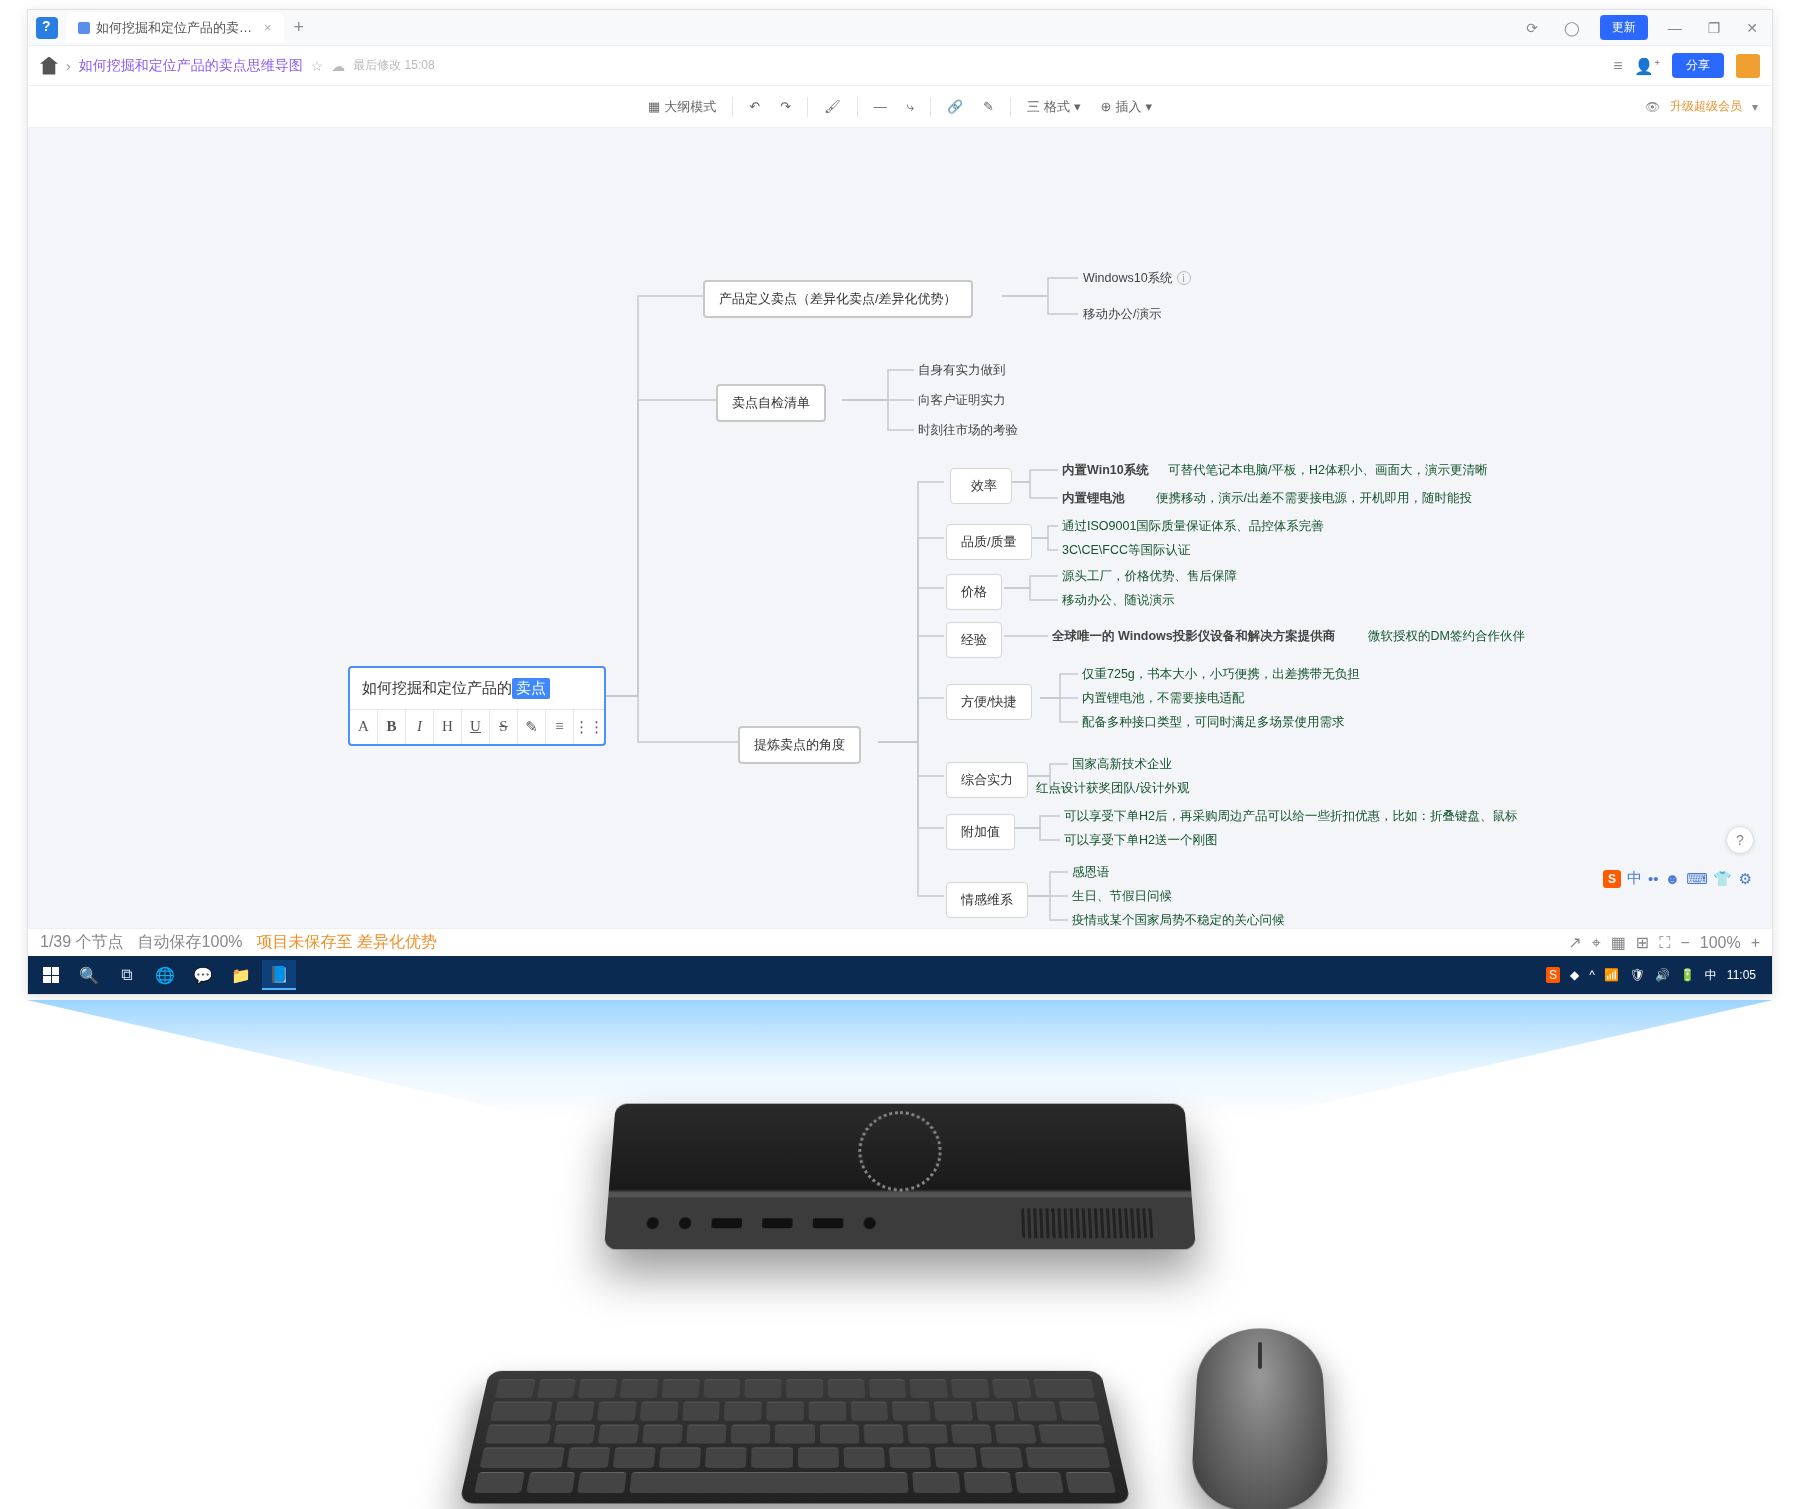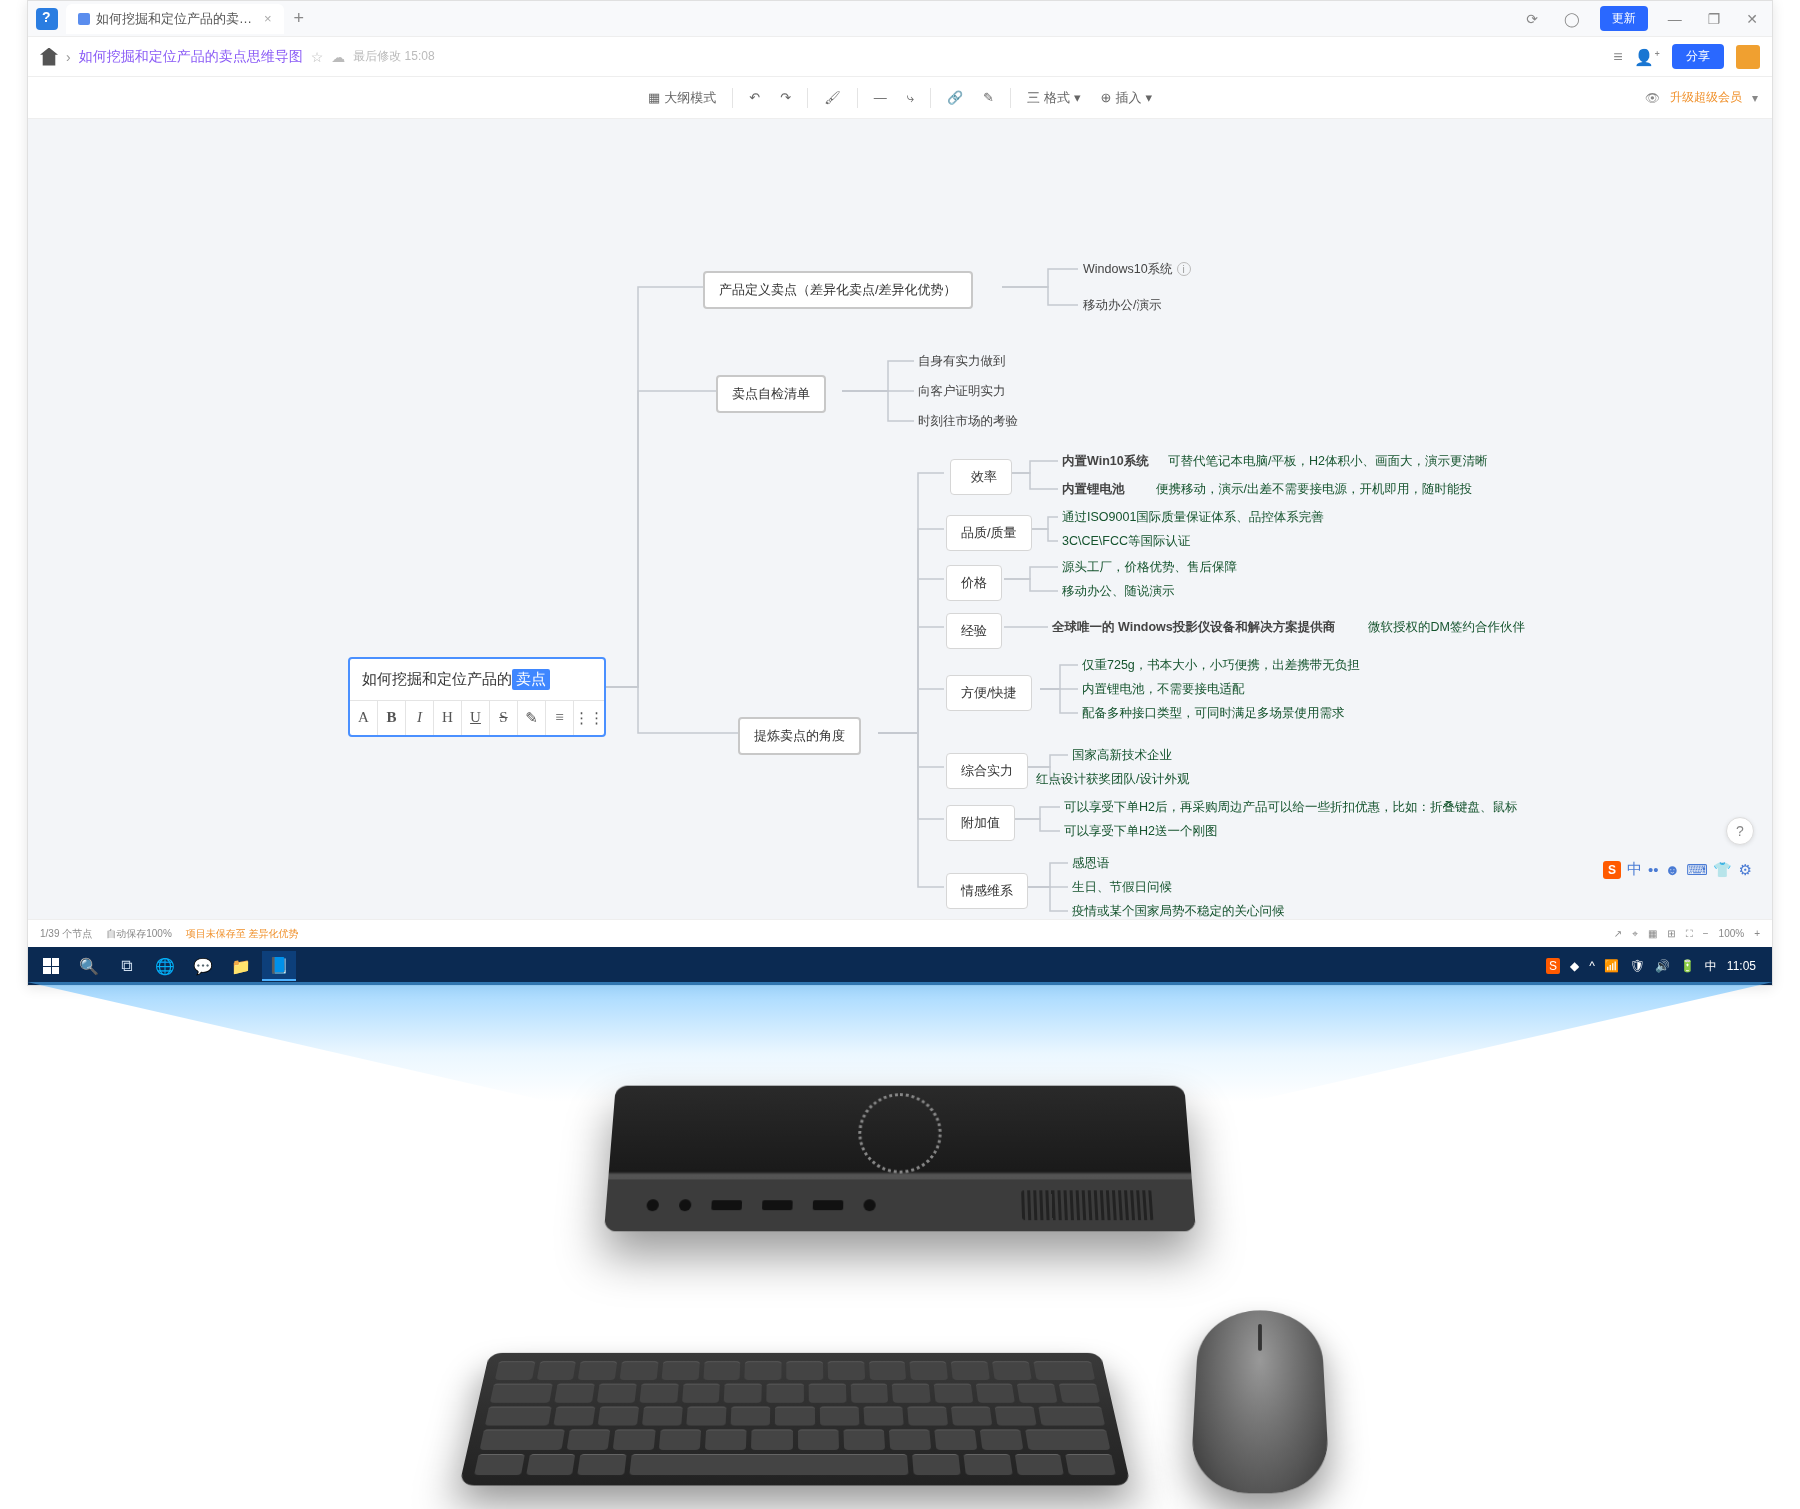--- a/index.html
+++ b/index.html
@@ -1,17 +1,17 @@
 <!DOCTYPE html>
 <html><head>
 <meta charset="utf-8">
 <style>
   * { margin: 0; padding: 0; box-sizing: border-box; }
   body { font-family: "Microsoft YaHei", "PingFang SC", sans-serif; background: #fff; width: 1800px; height: 1509px; overflow: hidden; }
-  .app-window { width: 1746px; height: 986px; margin: 0 auto; background: #fff; border: 1px solid #e0e0e0; box-shadow: 0 2px 12px rgba(0,0,0,0.1); display: flex; flex-direction: column; font-size: 14px; }
+  .app-window { width: 1746px; height: 986px; margin: 9px auto; background: #fff; border: 1px solid #e0e0e0; box-shadow: 0 2px 12px rgba(0,0,0,0.1); display: flex; flex-direction: column; font-size: 14px; }
   .titlebar { height: 36px; background: #f8f9fb; display: flex; align-items: center; padding: 0 8px; border-bottom: 1px solid #eee; }
   .app-icon { width: 22px; height: 22px; background: #2a7de1; border-radius: 4px; margin-right: 8px; position: relative; }
   .app-icon::after { content: "?"; color: #fff; font-size: 14px; position: absolute; top: 1px; left: 6px; font-weight: bold; }
   .tab { display: flex; align-items: center; padding: 6px 12px; background: #fff; border-radius: 6px 6px 0 0; font-size: 13px; color: #555; gap: 6px; }
   .doc-dot { width: 12px; height: 12px; background: #5a8dee; border-radius: 2px; }
   .tab-close { color: #aaa; margin-left: 6px; }
   .tab-add { color: #888; margin-left: 10px; font-size: 18px; }
   .titlebar-right { margin-left: auto; display: flex; gap: 14px; align-items: center; color: #888; }
   .btn-primary { background: #2a68ff; color: #fff; padding: 4px 12px; border-radius: 4px; font-size: 12px; }
   .wc { padding: 2px 6px; }
@@ -40,21 +40,21 @@
   .root-text .sel { background: #3f87ff; color: #fff; padding: 1px 4px; border-radius: 2px; }
   .root-toolbar { display: flex; border-top: 1px solid #e4e4e4; }
   .root-toolbar span { flex: 1; text-align: center; padding: 8px 0; font-family: serif; color: #555; font-size: 15px; border-right: 1px solid #e4e4e4; cursor: pointer; }
   .root-toolbar span:last-child { border-right: none; }
   .leaf { position: absolute; font-size: 12.5px; color: #444; white-space: nowrap; }
   .leaf.gray { color: #14532d; }
   svg.lines { position: absolute; top: 0; left: 0; width: 1400px; height: 820px; pointer-events: none; }
   svg.lines path { stroke: #c5c9d0; stroke-width: 1.5; fill: none; }
   .info-circle { display: inline-block; width: 14px; height: 14px; border: 1px solid #bbb; border-radius: 50%; font-size: 10px; text-align: center; line-height: 13px; color: #999; margin-left: 4px; }
 
-  .statusbar { height: 28px; background: #fff; border-top: 1px solid #eee; display: flex; align-items: center; padding: 0 12px; font-size: 10px; color: #888; gap: 14px; }
+  .statusbar { height: 28px; background: #fff; border-top: 1px solid #eee; display: flex; align-items: center; padding: 0 12px; font-size: 16px; color: #888; gap: 14px; }
   .statusbar .orange { color: #f0902a; }
   .statusbar .right { margin-left: auto; display: flex; align-items: center; gap: 10px; }
   .ime-hint { position: absolute; right: 20px; bottom: 40px; display: flex; gap: 6px; align-items: center; font-size: 15px; }
   .ime-hint .s { width: 18px; height: 18px; background: #ff5a00; color: #fff; border-radius: 3px; text-align: center; line-height: 18px; font-weight: bold; font-size: 12px; }
   .ime-hint span { color: #4a7bd4; }
   .fab { position: absolute; right: 18px; bottom: 74px; width: 28px; height: 28px; background: #fff; border: 1px solid #ddd; border-radius: 50%; text-align: center; line-height: 26px; color: #888; box-shadow: 0 1px 4px rgba(0,0,0,0.1); }
 
   .taskbar { height: 38px; background: #0b2a52; display: flex; align-items: center; padding: 0 6px; gap: 4px; color: #fff; font-size: 12px; }
   .ticon { width: 34px; height: 30px; display: flex; align-items: center; justify-content: center; color: #d0dff0; font-size: 16px; }
   .ticon.active { background: #0d3f7a; border-bottom: 2px solid #4fb3ff; }

